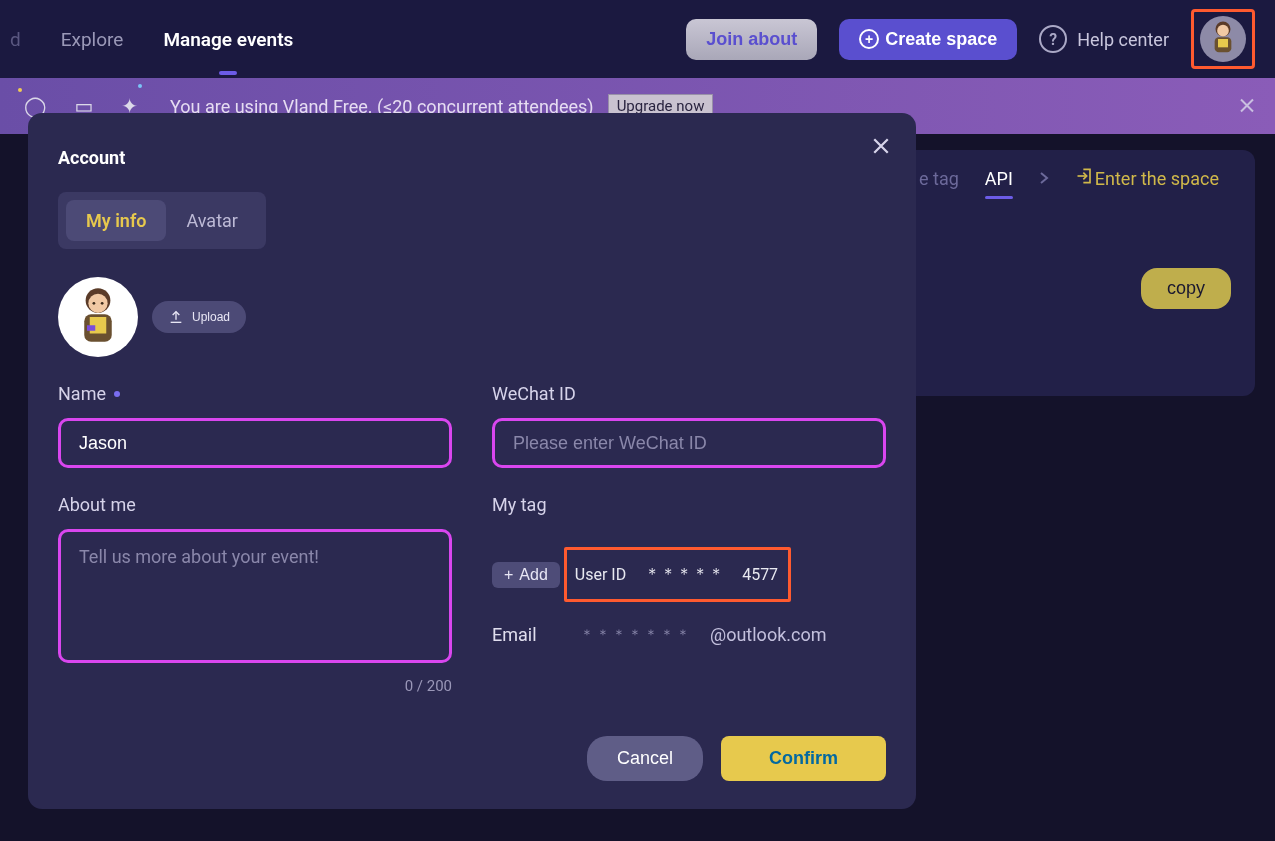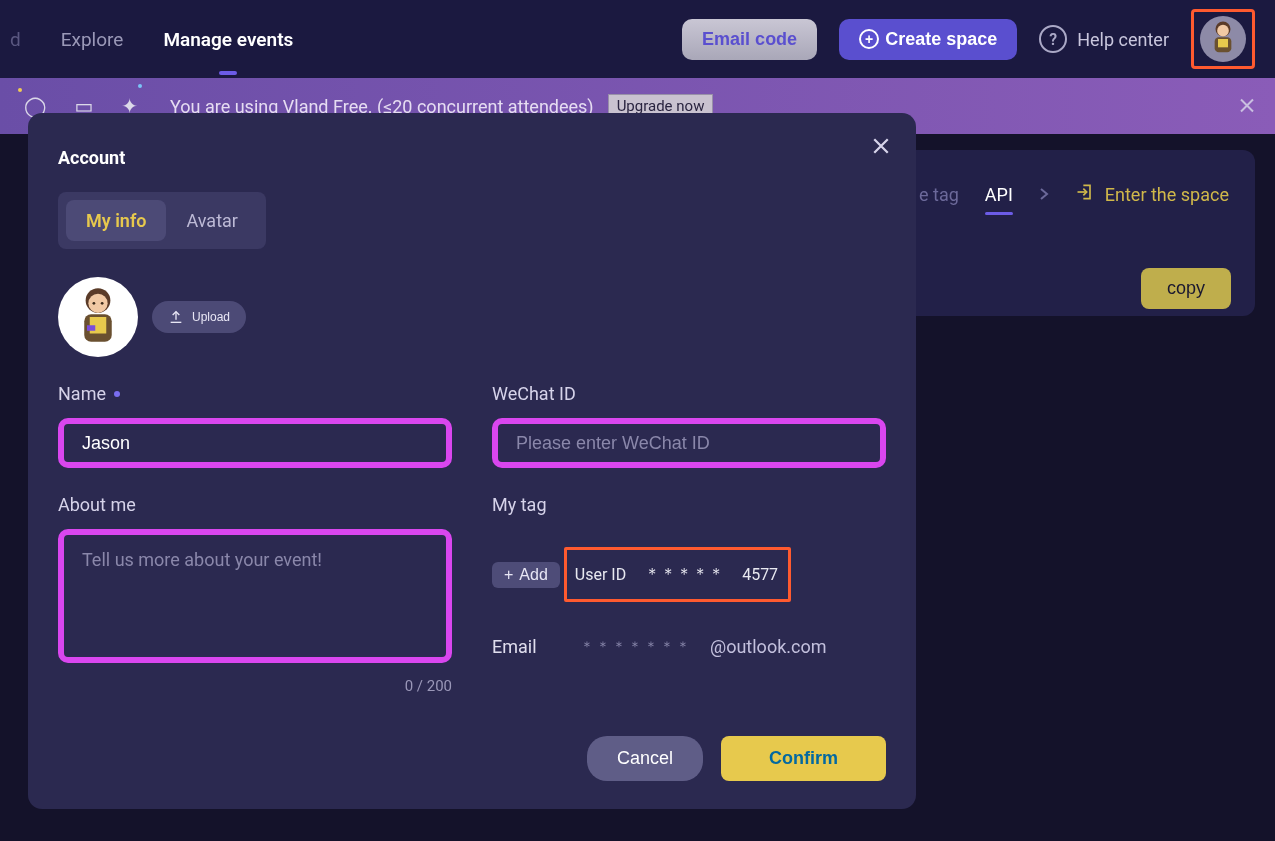--- a/index.html
+++ b/index.html
@@ -131,45 +131,45 @@
   }
   .banner-close {
     position: absolute; right: 20px; top: 50%; transform: translateY(-50%);
     color: #c9bfe0; font-size: 22px; cursor: pointer;
   }
 
   
   .right-pane {
     position: absolute;
     top: 150px; right: 20px;
-    width: 360px; height: 166px;
+    width: 360px; height: 246px;
     background: #222048;
     border-radius: 12px;
-    padding: 32px 24px;
+    padding: 16px 24px;
   }
   .right-tabs {
     display: flex; align-items: center; gap: 26px; font-size: 18px;
     color: #aaa7c5;
   }
   .right-tabs .tab-trunc { color: #6c699a; }
   .right-tabs .tab-api { color: #fff; position: relative; }
   .right-tabs .tab-api::after {
     content: ""; position: absolute; bottom: -10px; left: 0; right: 0;
     height: 3px; background: #6c5ce7; border-radius: 2px;
   }
   .chev-right { color: #6c699a; }
   .enter-space {
-    display: flex; align-items: center; gap: 10px;
+    display: flex; align-items: center; 
     color: #d0b84a; font-size: 18px; cursor: pointer;
   }
   .enter-icon svg { stroke: #d0b84a; }
   .copy-btn {
     position: absolute; right: 24px; top: 118px;
     background: #bfae4c; color: #1a1830;
-    padding: 10px 26px; border-radius: 8px;
+    padding: 10px 26px; border-radius: 16px;
     font-size: 18px; border: none; cursor: pointer;
   }
 
   
   .modal {
     position: absolute;
     top: 113px; left: 28px;
     width: 888px; height: 696px;
     background: #2b2950;
     border-radius: 14px;
@@ -220,40 +220,40 @@
     margin-top: 26px;
   }
   .field-label {
     font-size: 18px; color: #d6d3ea; margin-bottom: 14px;
     display: flex; align-items: center; gap: 8px;
   }
   .req-dot { width: 6px; height: 6px; background: #7a6df0; border-radius: 50%; display: inline-block; }
   .input {
     width: 100%; height: 50px;
     background: transparent;
-    border: 6px solid #d946ef;
+    border: 3px solid #d946ef;
     border-radius: 10px;
     color: #fff; font-size: 18px;
     padding: 0 18px;
     outline: none;
   }
   .input::placeholder { color: #8a87aa; }
   textarea.input { height: 134px; padding: 14px 18px; resize: none; font-family: inherit; }
   .counter { text-align: right; color: #9a97b8; font-size: 15px; margin-top: 10px; }
 
   .add-tag {
     display: inline-flex; align-items: center; gap: 6px;
     background: #4e4c78; color: #e8e6f5;
     padding: 4px 12px; border-radius: 6px;
     font-size: 16px; border: none; cursor: pointer;
   }
 
   .id-row {
     display: flex; align-items: center; gap: 18px;
-    font-size: 18px; margin-top: 34px;
+    font-size: 18px; margin-top: 22px;
   }
   .id-row .label { color: #e0deee; min-width: 70px; }
   .id-row .masked { color: #8684a8; letter-spacing: 2px; font-size: 14px; }
   .id-row .val { color: #c3c0dd; }
   .userid-hl {
     border: 3px solid #ff5a2f;
     border-radius: 2px;
     padding: 14px 10px 14px 8px;
     display: inline-flex; align-items: center; gap: 18px;
     margin-top: 18px;
@@ -281,21 +281,21 @@
 </head>
 <body>
 
 <div class="header">
   <div class="nav-left">
     <span class="nav-item trunc">d</span>
     <span class="nav-item">Explore</span>
     <span class="nav-item active">Manage events</span>
   </div>
   <div class="nav-right">
-    <button class="btn btn-join">Email code</button>
+    <button class="btn btn-join">Join about</button>
     <button class="btn btn-create">
       <span class="plus-icon">+</span>
       <span>Create space</span>
     </button>
     <div class="help-center">
       <span class="help-icon">?</span>
       <span>Help center</span>
     </div>
     <div class="avatar-hl">
       <div class="avatar-top">

